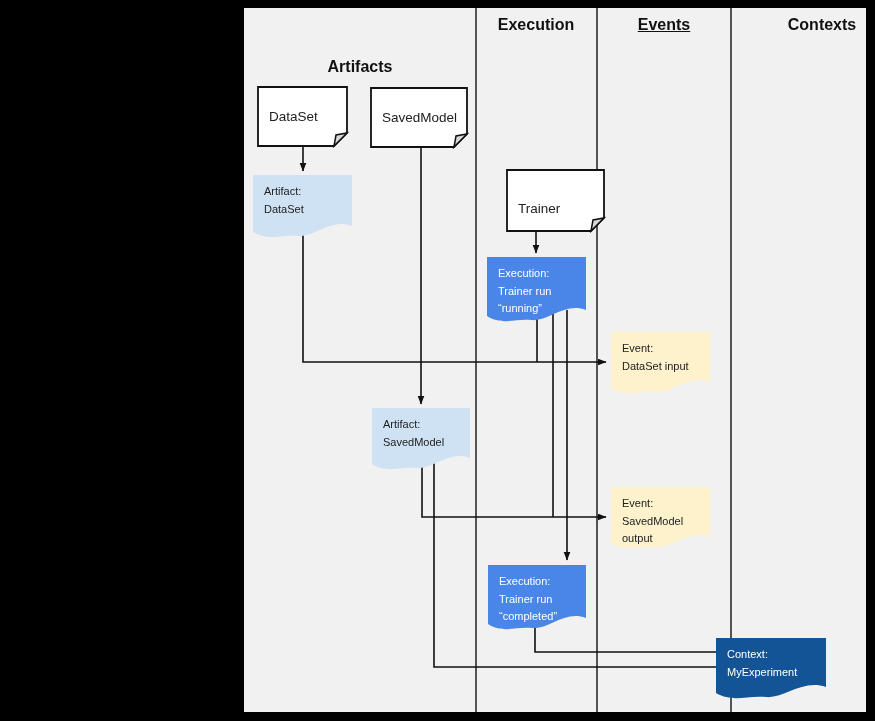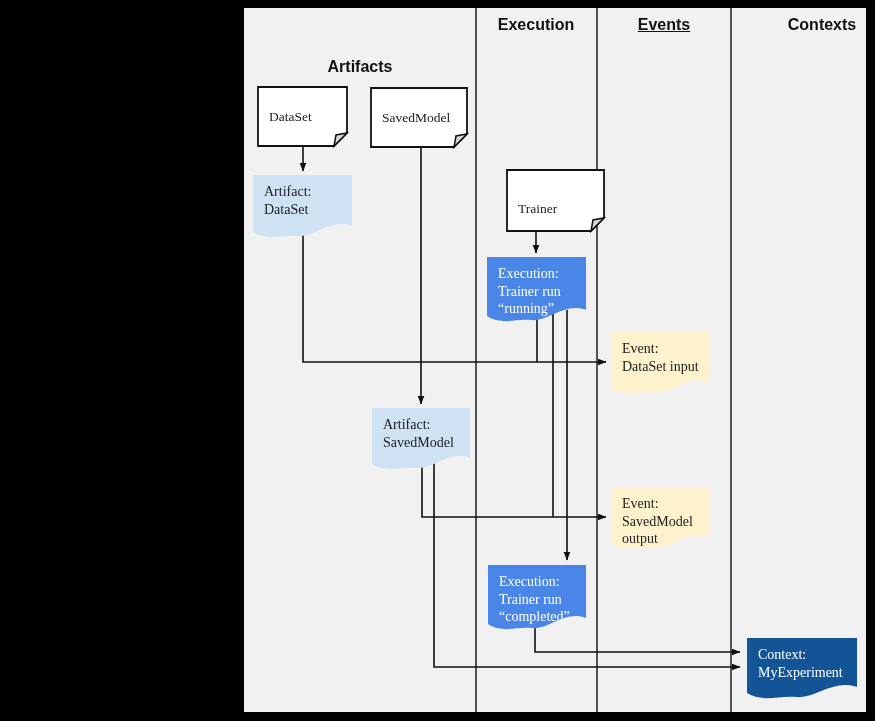--- a/index.html
+++ b/index.html
@@ -10,27 +10,27 @@
   #stage{position:absolute;inset:0;}
   #canvas-bg{position:absolute;}
   #line-layer{position:absolute;left:0;top:0;pointer-events:none;}
   .col-header{
     position:absolute;transform:translateX(-50%);
     font-size:16px;font-weight:bold;color:#111;white-space:nowrap;
   }
   .node{position:absolute;}
   .node svg{position:absolute;left:0;top:0;overflow:visible;}
   .node .node-text{
-    position:relative;z-index:2;font-size:14px;line-height:17.5px;color:#202124;
+    position:relative;z-index:2;font-size:11px;line-height:17.5px;color:#202124;
     padding:8px 0 0 11px;white-space:nowrap;
   }
   .node.document .node-text{
     display:flex;align-items:center;height:100%;padding:0 0 0 12px;font-size:13.5px;
   }
-  .node .node-text span{display:block;font-family:Liberation Serif, serif;}
+  .node .node-text span{display:block;}
   .node.light-text .node-text{color:#ffffff;}
 </style>
 </head>
 <body>
 
 <div id="stage">
   <div id="canvas-bg" style="left: 244px; top: 8px; width: 622px; height: 704px; background: rgb(241, 241, 242);"></div>
   <svg id="line-layer" width="875" height="721">
     <defs>
       <marker id="arrow" markerWidth="10" markerHeight="8" refX="8.5" refY="3.5" orient="auto" markerUnits="userSpaceOnUse">
@@ -139,21 +139,21 @@
       <div class="node wave light-text" style="left: 488px; top: 565px; width: 98px; height: 69px;">
         <svg width="98" height="69">
           <path d="M0 0 H98 V53 C 76.44 45, 60.76 65, 44.1 63 C 27.44 61, 15.68 69, 0 59 Z" fill="#4a86e8"></path>
         </svg>
         <div class="node-text">
           <span>Execution:</span>
           <span>Trainer run</span>
           <span>“completed”</span>
         </div>
       </div>
-      <div class="node wave light-text" style="left: 747px; top: 638px; width: 110px; height: 65px;">
+      <div class="node wave light-text" style="left: 716px; top: 638px; width: 110px; height: 65px;">
         <svg width="110" height="65">
           <path d="M0 0 H110 V49 C 85.8 41, 68.2 61, 49.5 59 C 30.800000000000004 57, 17.6 65, 0 55 Z" fill="#125496"></path>
         </svg>
         <div class="node-text">
           <span>Context:</span>
           <span>MyExperiment</span>
         </div>
       </div>
     </div>
 </div>

